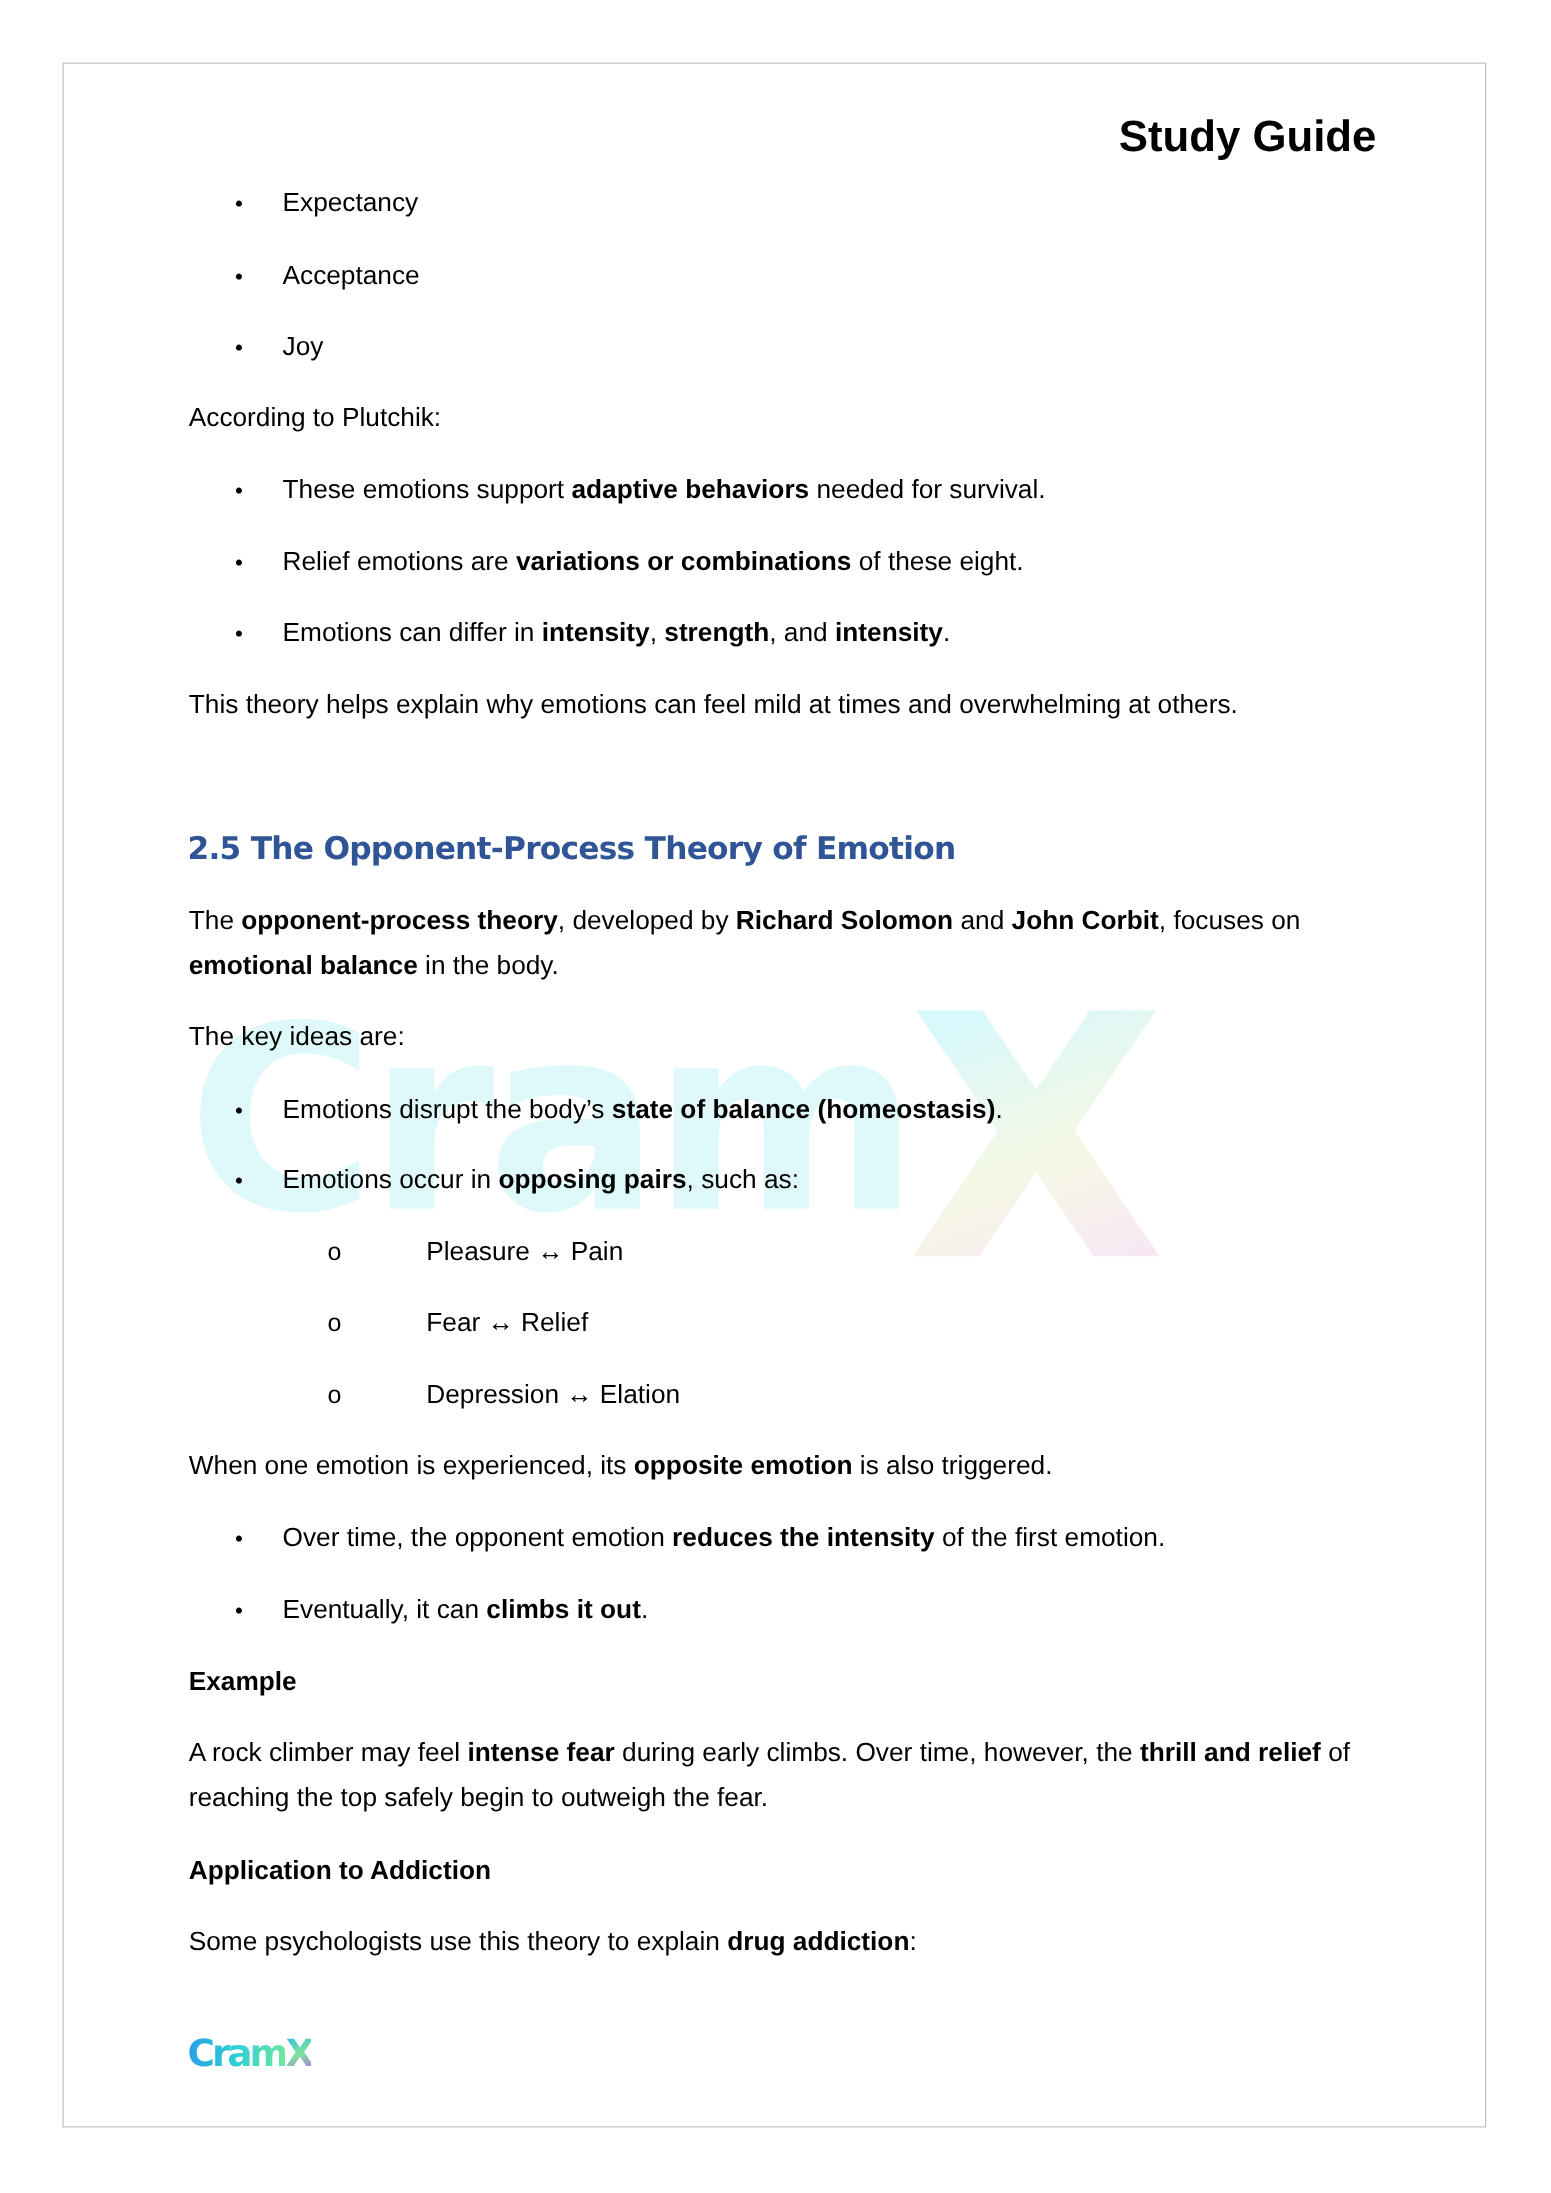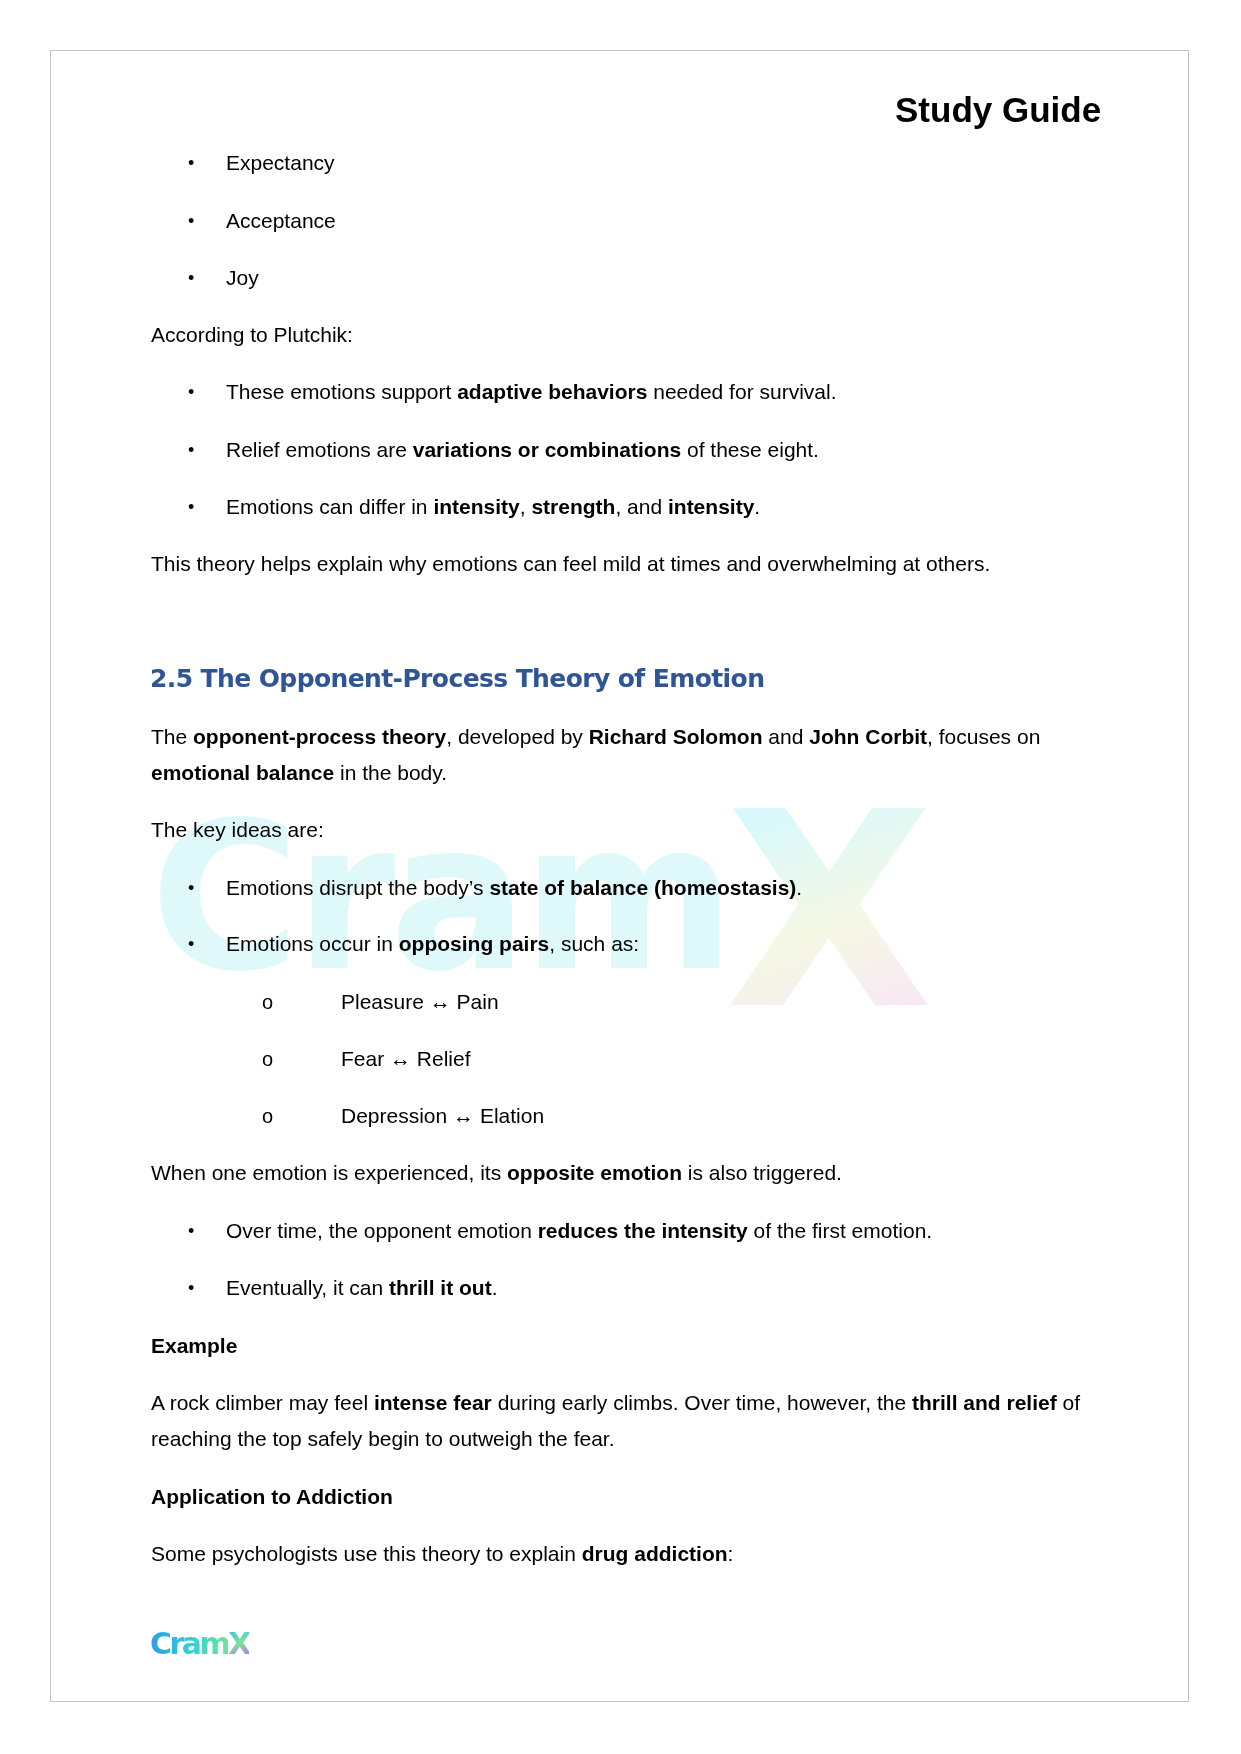--- a/index.html
+++ b/index.html
@@ -93,21 +93,21 @@
 <div class="line sub-text" style="top:1046px">Fear ↔ Relief</div>
 <span class="sub-mark" style="top:1103px">o</span>
 <div class="line sub-text" style="top:1103px">Depression ↔ Elation</div>
 
 <div class="line p" style="top:1160px"><span>When one emotion is experienced, its </span><b>opposite emotion</b><span> is also triggered.</span></div>
 
 <span class="bul-mark" style="top:1218px">•</span>
 <div class="line bul-text" style="top:1218px"><span>Over time, the opponent emotion </span><b>reduces the intensity</b><span> of the first emotion.</span></div>
 
 <span class="bul-mark" style="top:1275px">•</span>
-<div class="line bul-text" style="top:1275px"><span>Eventually, it can </span><b>thrill it out</b><span>.</span></div>
+<div class="line bul-text" style="top:1275px"><span>Eventually, it can </span><b>climbs it out</b><span>.</span></div>
 
 <div class="line p bold-label" style="top:1333px">Example</div>
 
 <div class="line p" style="top:1390px"><span>A rock climber may feel </span><b>intense fear</b><span> during early climbs. Over time, however, the </span><b>thrill and relief</b><span> of</span></div>
 <div class="line p" style="top:1426px">reaching the top safely begin to outweigh the fear.</div>
 
 <div class="line p bold-label" style="top:1484px">Application to Addiction</div>
 
 <div class="line p" style="top:1541px"><span>Some psychologists use this theory to explain </span><b>drug addiction</b><span>:</span></div>
 

